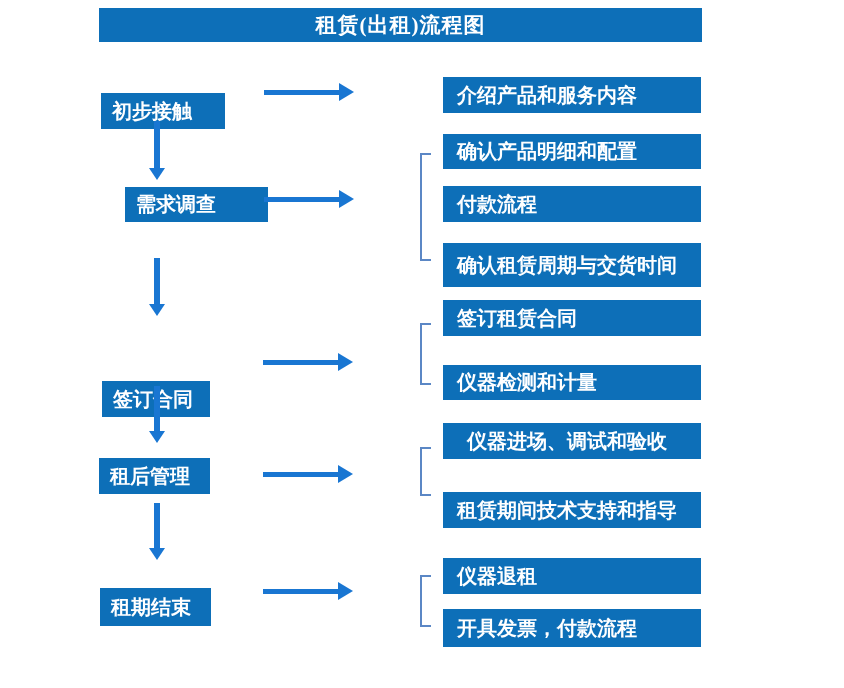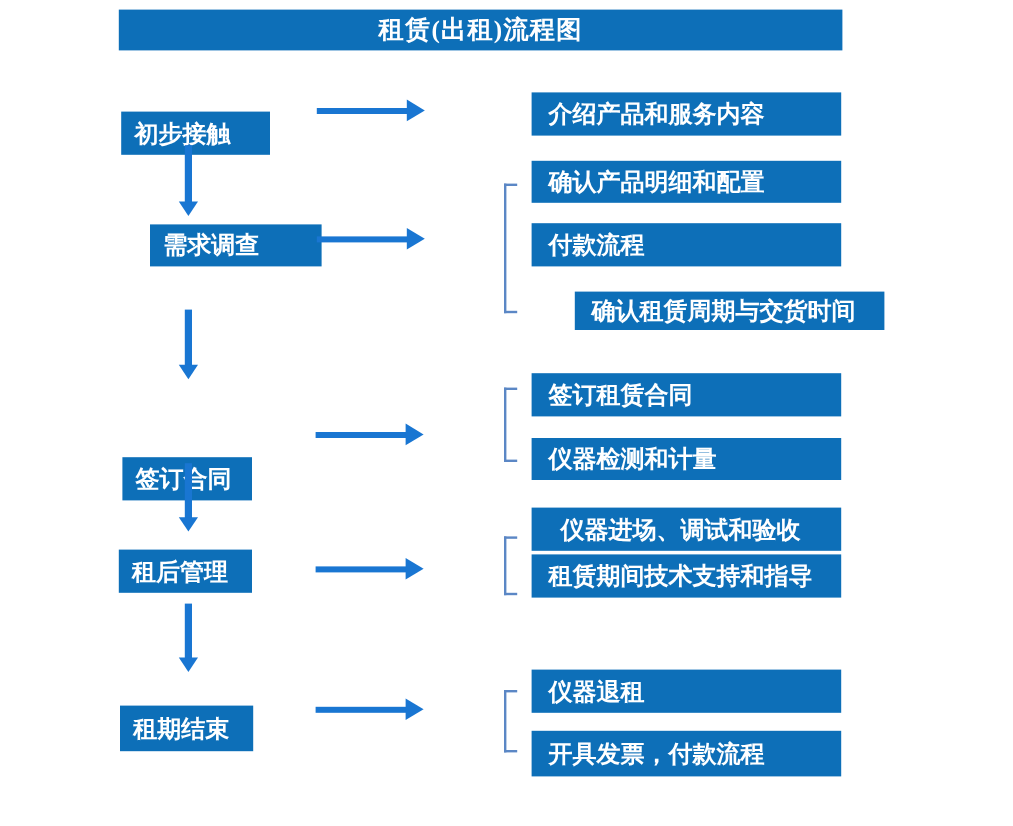--- a/index.html
+++ b/index.html
@@ -110,33 +110,33 @@
 
   <div class="box right-box" style="top:77px; height:36px;">
     <span>介绍产品和服务内容</span>
   </div>
   <div class="box right-box" style="top:134px; height:35px;text-align:center;">
     <span>确认产品明细和配置</span>
   </div>
   <div class="box right-box" style="top:186px; height:36px;">
     <span>付款流程</span>
   </div>
-  <div class="box right-box" style="top:243px; height:32px;margin-left:36px;">
+  <div class="box right-box" style="top:243px; height:44px;">
     <span>确认租赁周期与交货时间</span>
   </div>
-  <div class="box right-box" style="top:311px; height:36px;">
+  <div class="box right-box" style="top:300px; height:36px;">
     <span>签订租赁合同</span>
   </div>
   <div class="box right-box" style="top:365px; height:35px;">
     <span>仪器检测和计量</span>
   </div>
   <div class="box right-box" style="top:423px; height:36px;padding-left:24px;">
     <span>仪器进场、调试和验收</span>
   </div>
-  <div class="box right-box" style="top:462px; height:36px;">
+  <div class="box right-box" style="top:492px; height:36px;">
     <span>租赁期间技术支持和指导</span>
   </div>
   <div class="box right-box" style="top:558px; height:36px;">
     <span>仪器退租</span>
   </div>
   <div class="box right-box" style="top:609px; height:38px;">
     <span>开具发票，付款流程</span>
   </div>
 
   <div class="h-arrow" style="left:264px; top:83px;">

